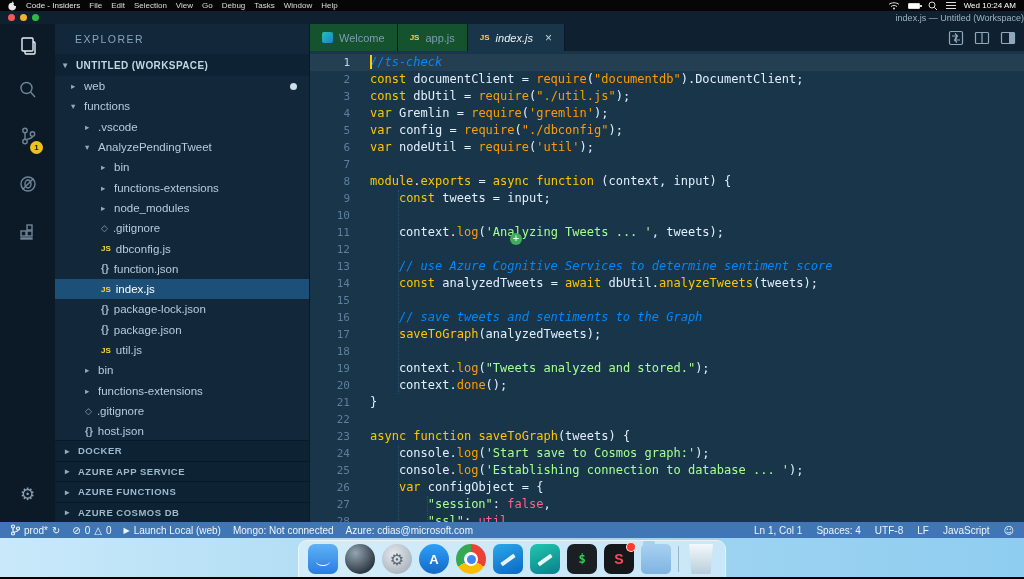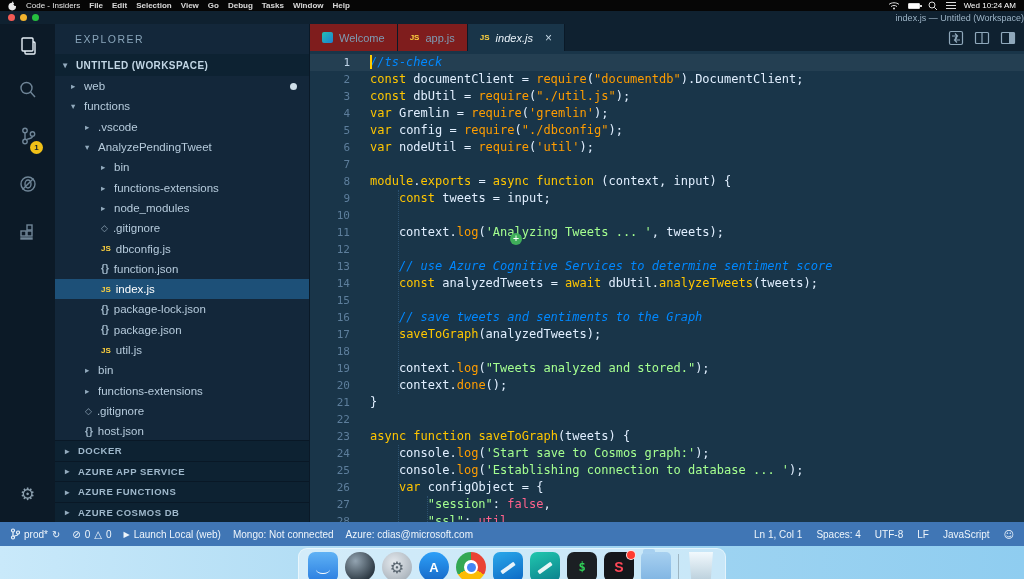--- a/index.html
+++ b/index.html
@@ -4,21 +4,21 @@
 <style>
   * { margin:0; padding:0; box-sizing:border-box; }
   html,body { background:#000; }
   .screen { position:relative; width:1024px; height:579px; overflow:hidden;
             font-family:"Liberation Sans", sans-serif; }
 
   
   .menubar { height:11px; background:#060606; color:#e8e8e8; display:flex; align-items:center;
              padding:0 8px; gap:9px; font-size:8px; }
   .menu-app { font-weight:normal; }
-  .menu-item { opacity:.92;font-weight:bold; }
+  .menu-item { opacity:.92; }
   .menu-right { margin-left:auto; display:flex; align-items:center; gap:8px; }
   .mb-batt { width:12px; height:6px; border:1px solid #ddd; border-radius:1px; position:relative; background:#fff; }
   .mb-batt::after { content:""; position:absolute; right:-3px; top:1px; width:2px; height:2px; background:#ddd; }
   .mb-lines { display:flex; flex-direction:column; gap:2px; }
   .mb-lines i { display:block; width:10px; height:1px; background:#ddd; }
   .menu-clock { color:#fff; }
 
   
   .titlebar { height:13px; background:#0f2130; position:relative; display:flex; align-items:center;
               justify-content:flex-end; color:#9db4c6; font-size:9px; }
@@ -56,21 +56,21 @@
   .fi-git { color:#8ba1b3; font-size:9px; }
   .tw-dot { margin-left:auto; width:7px; height:7px; border-radius:50%; background:#cfdfea; }
   .side-sections .side-section { height:20.5px; background:#0d2232; border-top:1px solid #091826;
       display:flex; align-items:center; gap:5px; padding-left:10px; font-size:9.5px; font-weight:bold;
       letter-spacing:.5px; color:#9fb8cb; }
 
   
   .editor { flex:1; background:#193549; display:flex; flex-direction:column; min-width:0; }
   .tabbar { height:27px; background:#0f2130; display:flex; position:relative; flex:none; }
   .tab { display:flex; align-items:center; gap:6px; padding:0 12px; font-size:11px; color:#7e9cb4;
-         background:#7f1d1d; border-right:1px solid #0a1927; }
+         background:#14532d; border-right:1px solid #0a1927; }
   .tab.active { background:#193549; color:#eaf3fa; }
   .tab-label.italic { font-style:italic; }
   .tab-close { margin-left:6px; font-size:12px; color:#c3d6e4; }
   .welcome-ic { width:11px; height:11px; border-radius:2px; background:linear-gradient(135deg,#25c0b0,#1b7fd4); }
   .tab-actions { position:absolute; right:8px; top:0; height:27px; display:flex; align-items:center; gap:10px; }
   .tab-actions svg { stroke:#8fa8bb; fill:none; stroke-width:1.2; }
 
   
   .code { flex:1; position:relative; overflow:hidden; font-family:"DejaVu Sans Mono", monospace;
           font-size:12px; line-height:17px; padding-top:3px; }
@@ -81,21 +81,21 @@
   .ct { white-space:pre; }
   .tk-c{color:#0088ff;font-style:italic} .tk-k{color:#ffc600} .tk-f{color:#ff9d00}
   .tk-fn{color:#ffc600} .tk-s{color:#a5ff90} .tk-so{color:#ff9d00}
   .tk-v{color:#e1efff} .tk-b{color:#ff628c}
   .guide { position:absolute; width:0; border-left:1px dotted #2c516f; }
   .cursor { position:absolute; left:60px; top:4px; width:2px; height:14px; background:#ffcc00; }
   .add-deco { position:absolute; left:200px; top:182px; width:12px; height:12px; border-radius:50%;
               background:#3fae5a; color:#fff; font-size:10px; line-height:11px; text-align:center; }
 
   
-  .statusbar { height:24px; background:#4076b5; color:#eef5fb; display:flex; align-items:center;
+  .statusbar { height:16px; background:#4076b5; color:#eef5fb; display:flex; align-items:center;
                padding:0 10px; font-size:10px; gap:12px; }
   .sb-group { display:flex; align-items:center; gap:4px; }
   .sb-right { margin-left:auto; display:flex; align-items:center; gap:14px; }
   .sb-ic { font-size:10px; font-family:"DejaVu Sans", sans-serif; }
   .statusbar svg { stroke:#eef5fb; fill:none; stroke-width:1.2; }
 
   
   .dockarea { height:39px; background:linear-gradient(90deg,#c9e9fa 0%,#a8d8f2 45%,#8fcdf0 100%); position:relative; }
   .dock { position:absolute; bottom:0; left:50%; transform:translateX(-50%); display:flex; align-items:center;
           gap:7px; padding:3px 9px; background:rgba(237,247,253,.55); border:1px solid rgba(255,255,255,.5);

